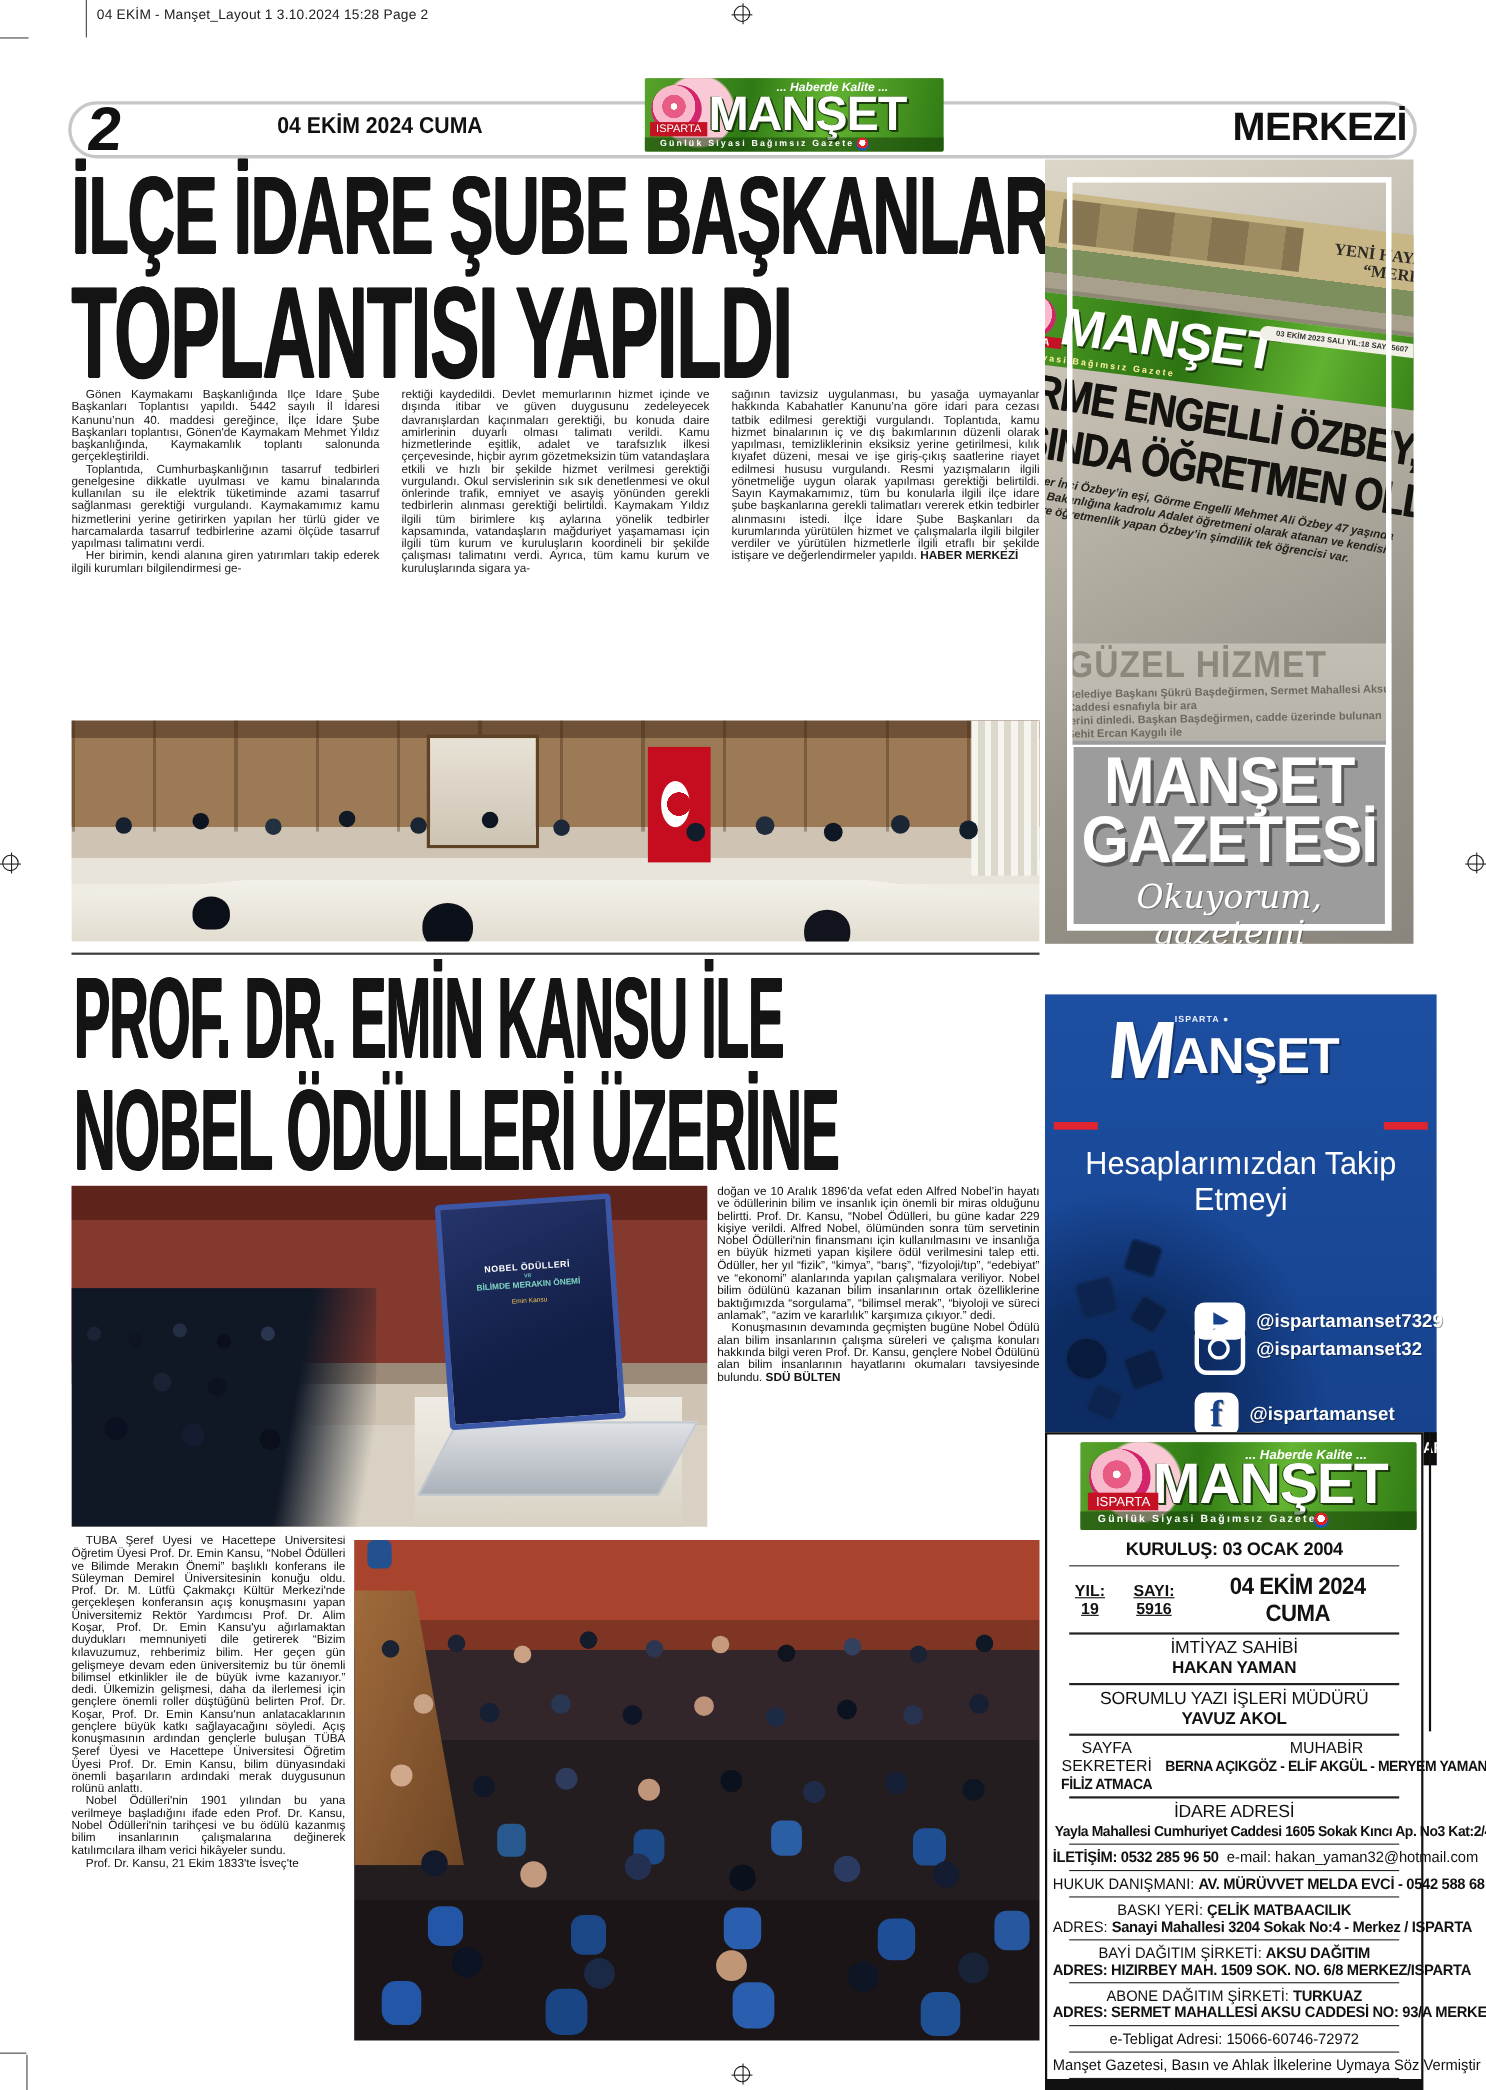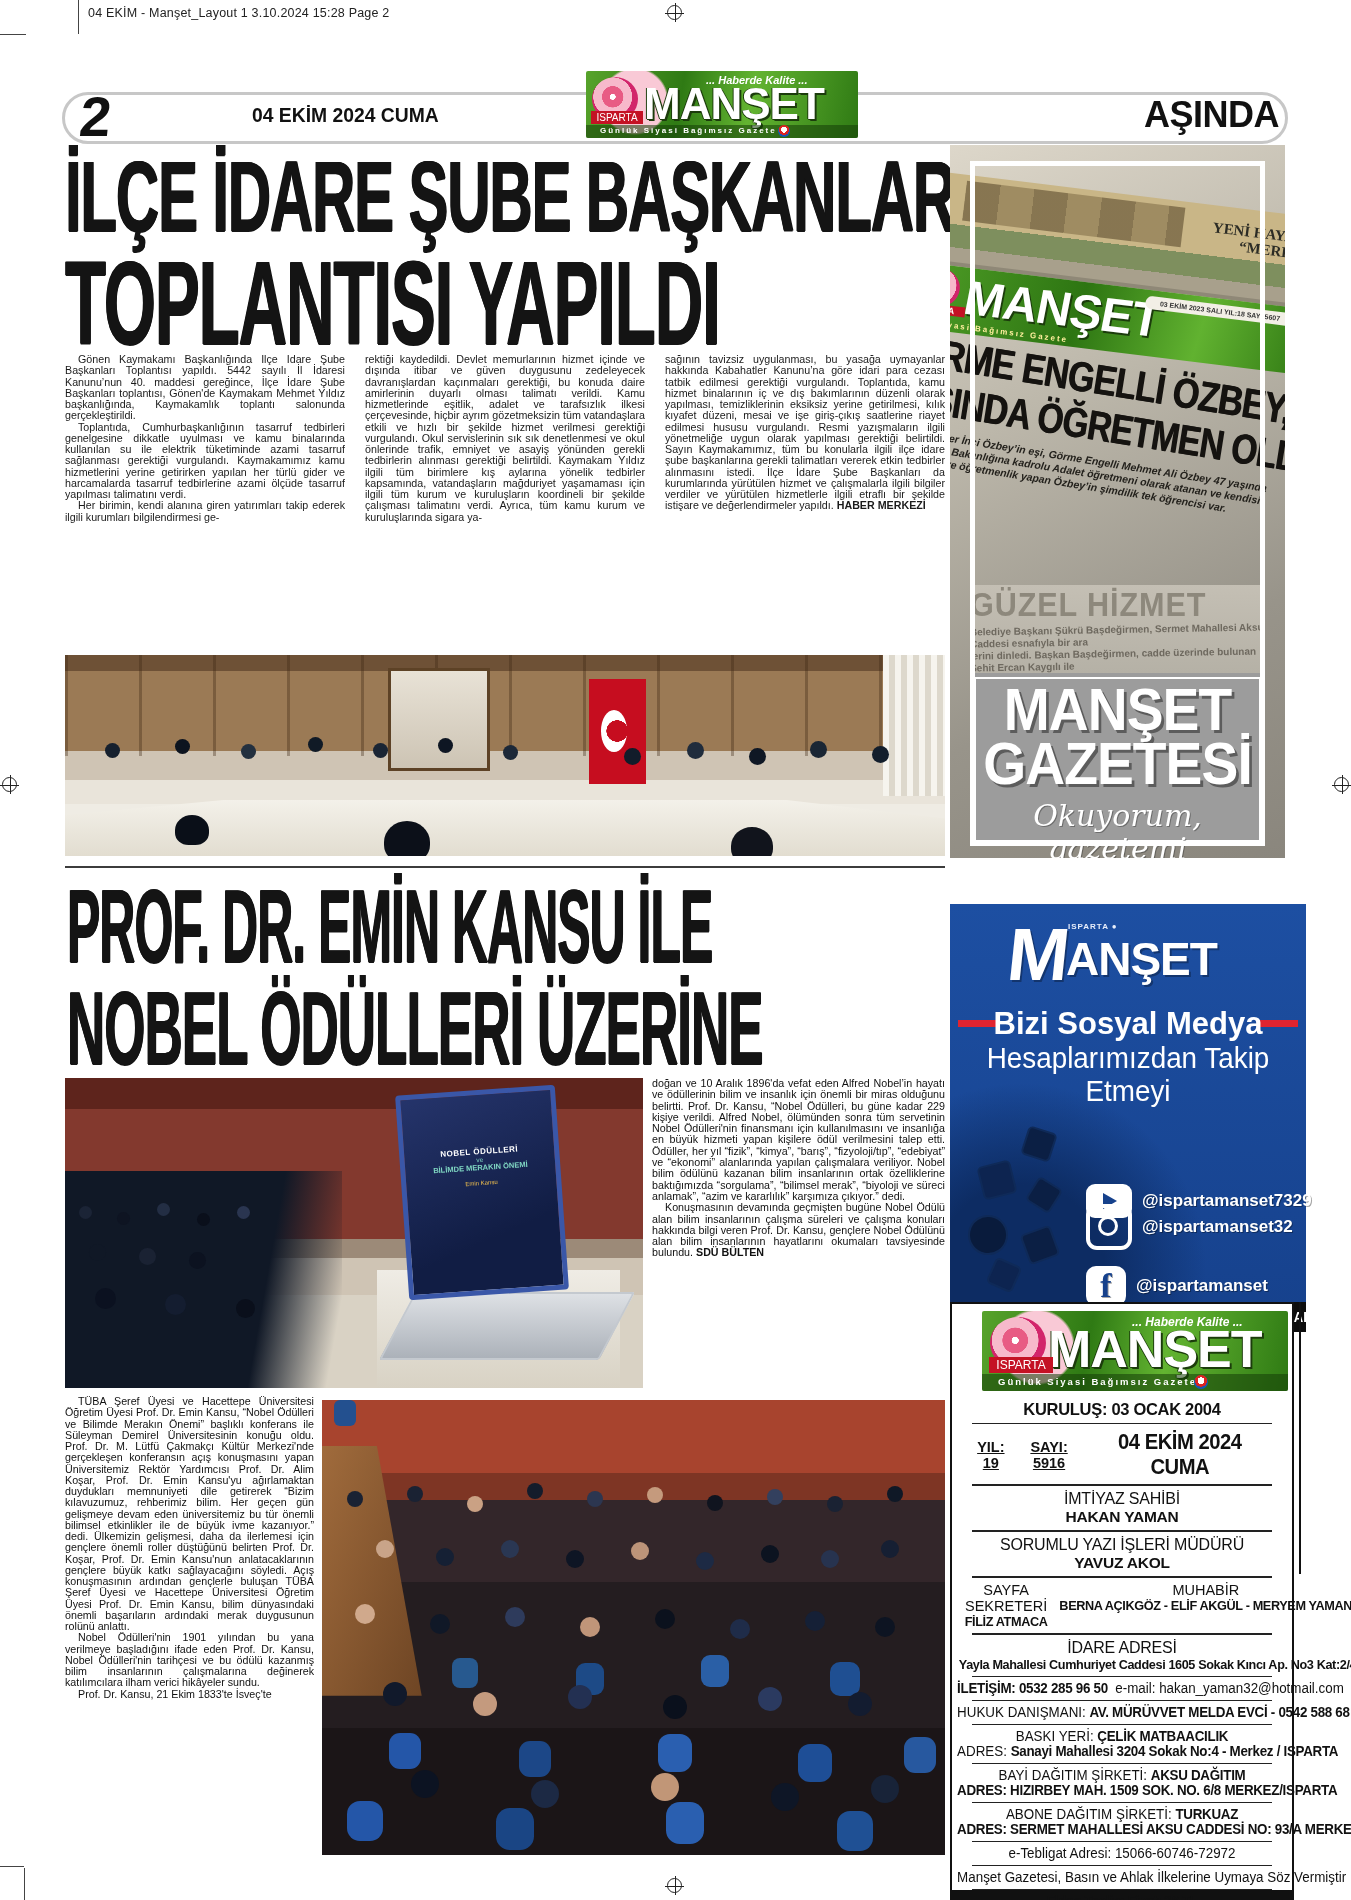--- a/index.html
+++ b/index.html
@@ -254,21 +254,21 @@
   <div class="abs page-num">2</div>
   <div class="abs header-date">04 EKİM 2024 CUMA</div>
   <div class="abs logo logo-sm">
     <div class="rose"></div>
     <div class="tagline">... Haberde Kalite ...</div>
     <div class="name">MANŞET</div>
     <div class="city">ISPARTA</div>
     <div class="strip">Günlük Siyasi Bağımsız Gazete</div>
     <div class="crest"></div>
   </div>
-  <div class="abs section-name">AŞINDA</div>
+  <div class="abs section-name">MERKEZİ</div>
 
   <div class="abs hl hl1a">İLÇE İDARE ŞUBE BAŞKANLARI</div>
   <div class="abs hl hl1b">TOPLANTISI YAPILDI</div>
 
   <div class="abs bodyblock block1">
     <div class="col">
       <p class="bt indent">Gönen Kaymakamı Başkanlığında İlçe İdare Şube Başkanları Toplantısı yapıldı. 5442 sayılı İl İdaresi Kanunu’nun 40. maddesi gereğince, İlçe İdare Şube Başkanları toplantısı, Gönen'de Kaymakam Mehmet Yıldız başkanlığında, Kaymakamlık toplantı salonunda gerçekleştirildi.</p>
       <p class="bt indent">Toplantıda, Cumhurbaşkanlığının tasarruf tedbirleri genelgesine dikkatle uyulması ve kamu binalarında kullanılan su ile elektrik tüketiminde azami tasarruf sağlanması gerektiği vurgulandı. Kaymakamımız kamu hizmetlerini yerine getirirken yapılan her türlü gider ve harcamalarda tasarruf tedbirlerine azami ölçüde tasarruf yapılması talimatını verdi.</p>
       <p class="bt indent">Her birimin, kendi alanına giren yatırımları takip ederek ilgili kurumları bilgilendirmesi ge-</p>
     </div>
@@ -366,21 +366,20 @@
     </div>
     <div class="frame"></div>
   </div>
 
   <div class="abs sociad">
     <div class="ad-brandtop">ISPARTA ●</div>
     <div class="ad-m">M</div>
     <div class="ad-anset">ANŞET</div>
     <div class="ad-dash" style="left:8px;"></div>
     <div class="ad-dash" style="right:8px;"></div>
-    <div class="ad-line1">Bizi Sosyal Medya</div>
     <div class="ad-line2">Hesaplarımızdan Takip Etmeyi</div>
     <div class="ad-cubes">
         <i></i>
         <i></i>
         <i></i>
         <i></i>
         <i></i>
         <i></i>
       </div>
     <div class="ad-row" style="top:232px;margin-top:48px;">

